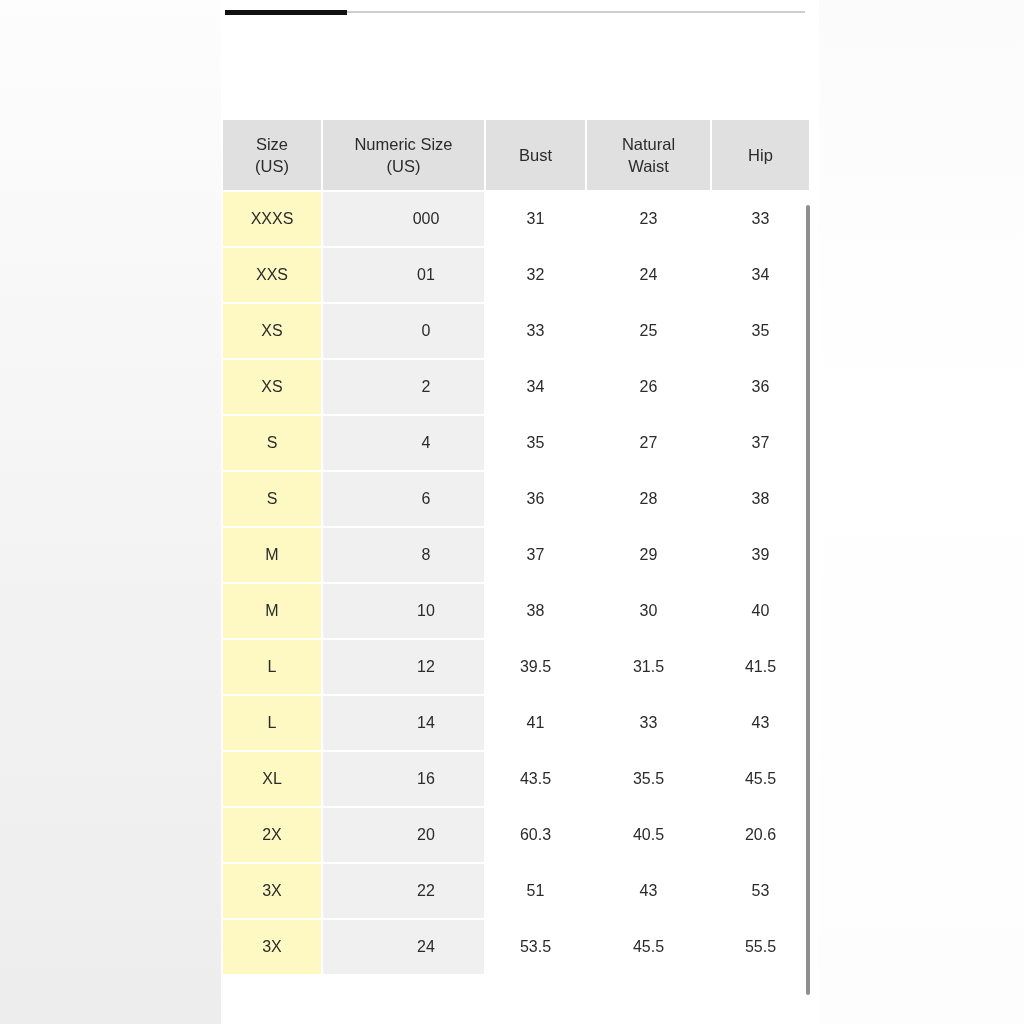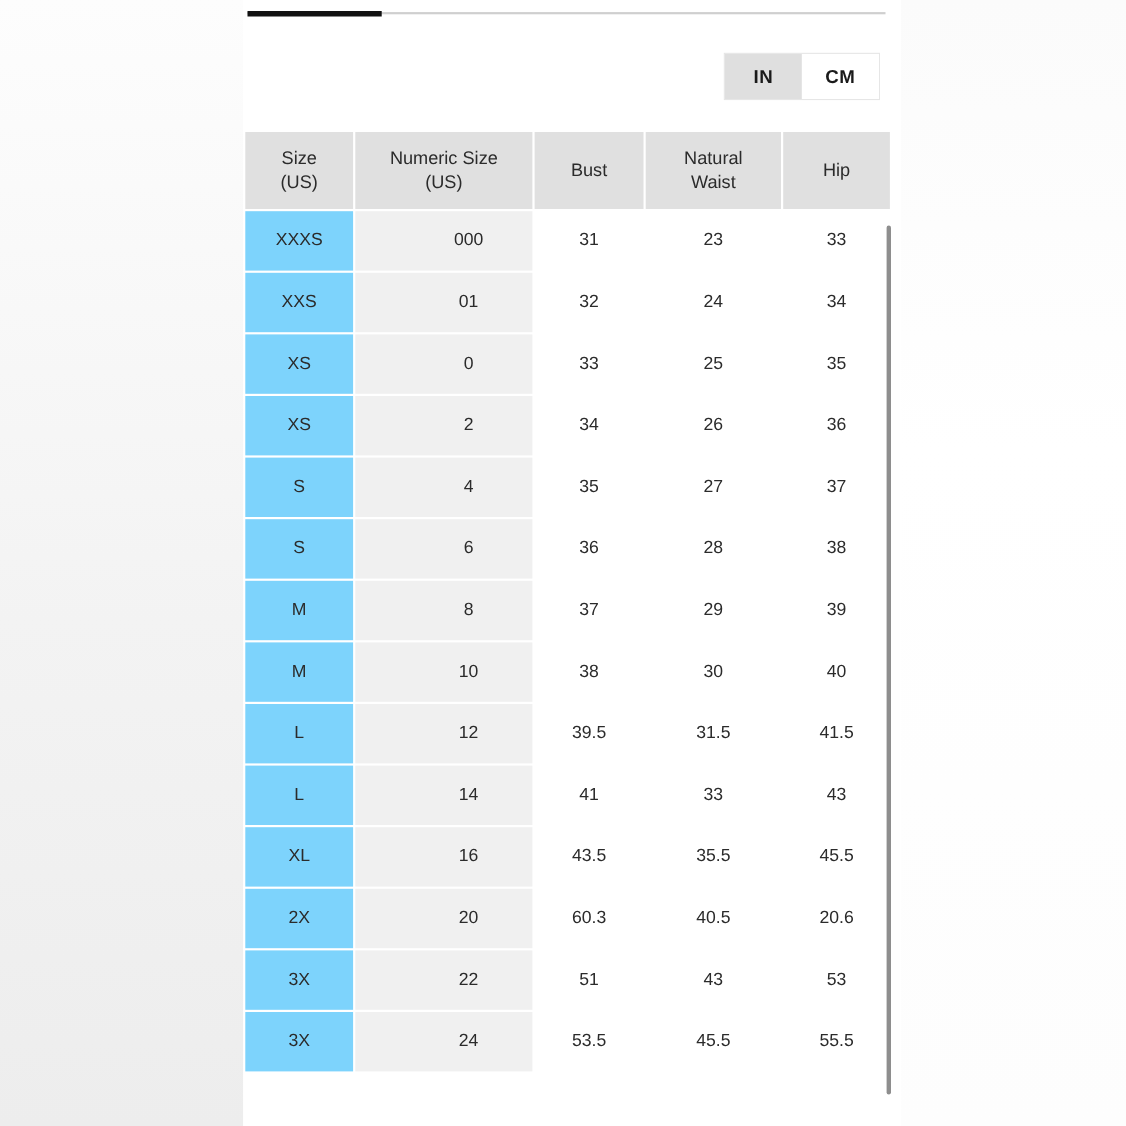--- a/index.html
+++ b/index.html
@@ -124,21 +124,21 @@
   tbody td {
     height: 54px;
     font-size: 16px;
     font-weight: 400;
     color: #2b2b2b;
     text-align: center;
     vertical-align: middle;
     line-height: 1.3;
     background: #ffffff;
   }
-  tbody td.col-size    { background: #7dd3fc; }
+  tbody td.col-size    { background: #fef9c3; }
   tbody td.col-numeric { background: #f0f0f0; padding-left: 45px; }
 
   
   .table-scrollbar {
     position: absolute;
     left: 585px;
     top: 205px;
     width: 4px;
     height: 790px;
     background: #8e8e8e;
@@ -151,24 +151,20 @@
 
 <div id="page-backdrop"></div>
 <div id="backdrop-right-wash"></div>
 
 <div id="size-chart-panel">
 
   <div class="progress-track">
     <div class="progress-fill" style="width: 21%;"></div>
   </div>
 
-  <div class="unit-toggle">
-    <div class="unit-btn active">IN</div>
-    <div class="unit-btn">CM</div>
-  </div>
 
   <div class="table-viewport">
     <table class="size-table">
       <colgroup>
         <col class="c-size">
         <col class="c-numeric">
         <col class="c-bust">
         <col class="c-waist">
         <col class="c-hip">
       </colgroup>

